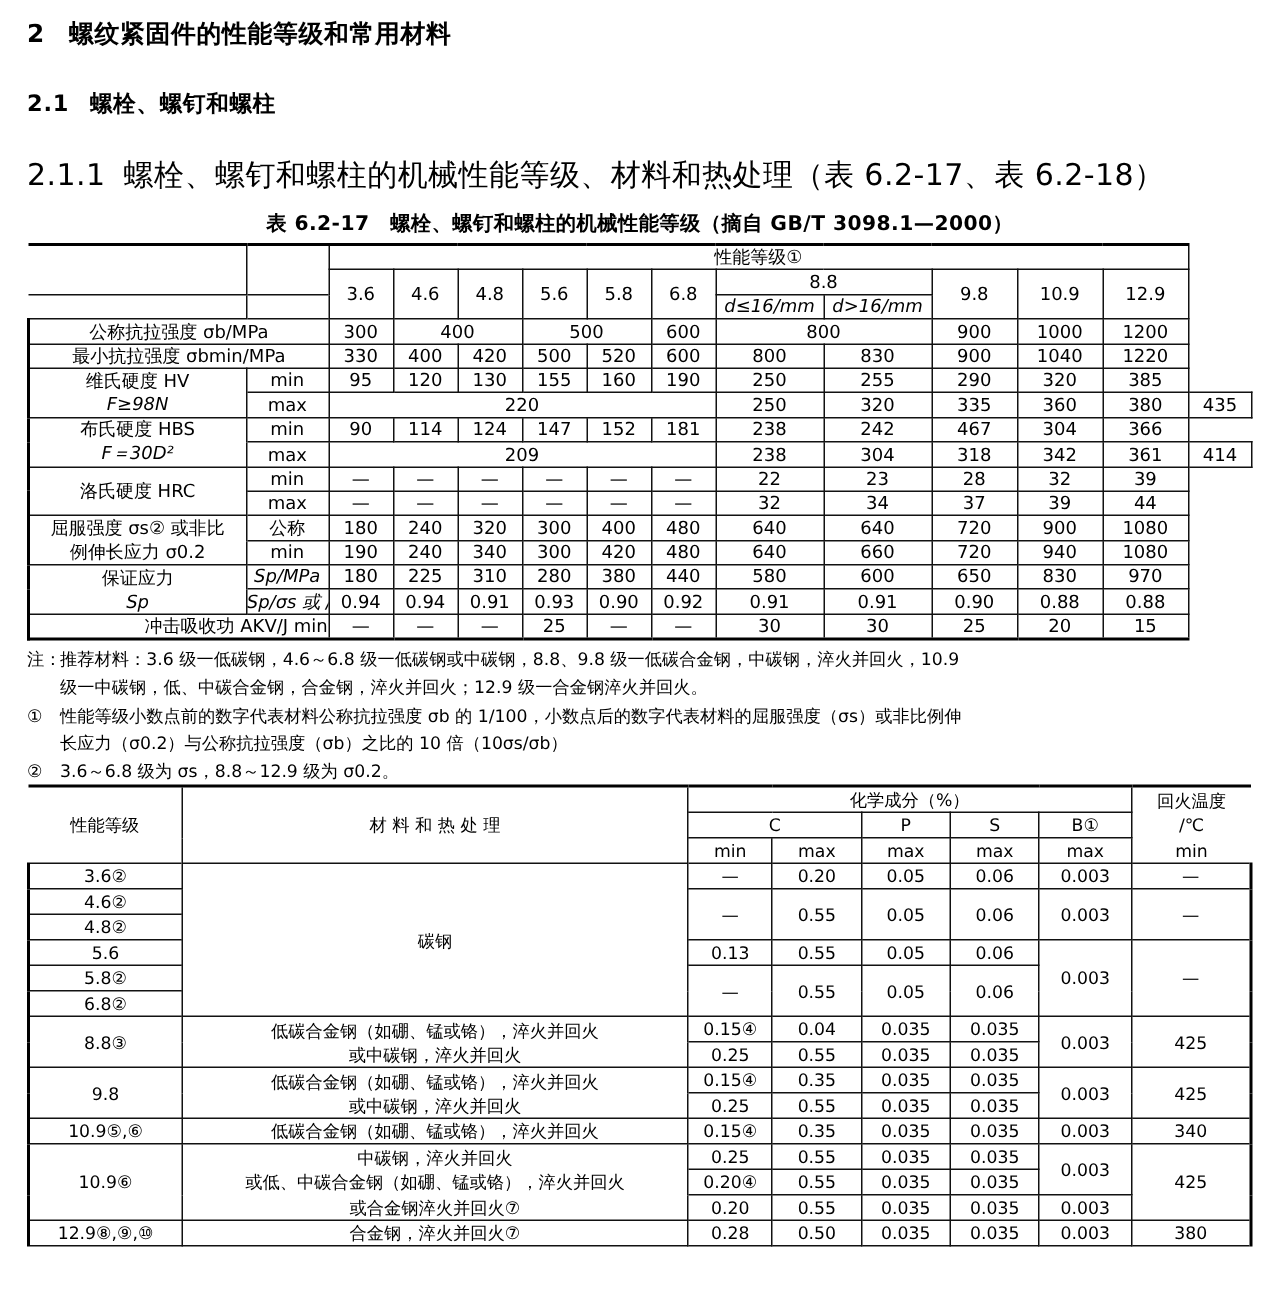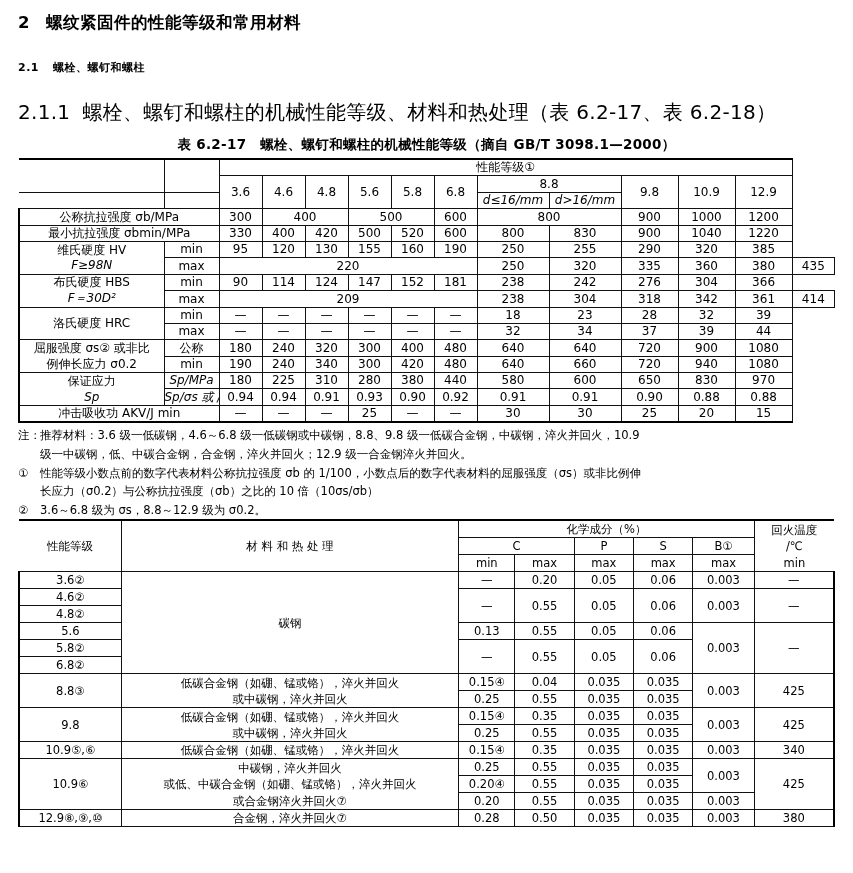--- a/index.html
+++ b/index.html
@@ -26,21 +26,21 @@
   
   .h-chapter {
     font-size: 16.5px;
     font-weight: bold;
     margin: 12px 0 0 18px;
     letter-spacing: .5px;
   }
   .h-chapter .num { margin-right: 16px; }
 
   .h-section {
-    font-size: 11px;
+    font-size: 15px;
     font-weight: bold;
     margin: 26px 0 0 18px;
     letter-spacing: .5px;
   }
   .h-section .num { margin-right: 14px; }
 
   .h-sub {
     font-size: 20px;
     font-weight: normal;
     margin: 24px 0 0 18px;
@@ -235,21 +235,21 @@
       <td class="t1-rowlabel thick-left noborder-b">布氏硬度 HBS</td>
       <td class="t1-mm">min</td>
       <td>90</td>
       <td>114</td>
       <td>124</td>
       <td>147</td>
       <td>152</td>
       <td>181</td>
       <td>238</td>
       <td>242</td>
-      <td>276</td>
+      <td>467</td>
       <td>304</td>
       <td>366</td>
     </tr>
     <tr>
       <td class="t1-rowlabel thick-left noborder-t it">F＝30D²</td>
       <td class="t1-mm">max</td>
       <td colspan="6">209</td>
       <td>238</td>
       <td>304</td>
       <td>318</td>
@@ -260,21 +260,21 @@
 
     <tr>
       <td class="t1-rowlabel thick-left noborder-b" rowspan="2">洛氏硬度 HRC</td>
       <td class="t1-mm">min</td>
       <td>—</td>
       <td>—</td>
       <td>—</td>
       <td>—</td>
       <td>—</td>
       <td>—</td>
-      <td>18</td>
+      <td>22</td>
       <td>23</td>
       <td>28</td>
       <td>32</td>
       <td>39</td>
     </tr>
     <tr>
       <td class="t1-mm">max</td>
       <td>—</td>
       <td>—</td>
       <td>—</td>
@@ -344,21 +344,21 @@
       <td>0.90</td>
       <td>0.92</td>
       <td>0.91</td>
       <td>0.91</td>
       <td>0.90</td>
       <td>0.88</td>
       <td>0.88</td>
     </tr>
 
     <tr>
-      <td class="t1-rowlabel thick-left thick-bottom" colspan="2" style="text-align:center">冲击吸收功 AKV/J min</td>
+      <td class="t1-rowlabel thick-left thick-bottom" colspan="2" style="text-align:right">冲击吸收功 AKV/J min</td>
       <td class="thick-bottom">—</td>
       <td class="thick-bottom">—</td>
       <td class="thick-bottom">—</td>
       <td class="thick-bottom">25</td>
       <td class="thick-bottom">—</td>
       <td class="thick-bottom">—</td>
       <td class="thick-bottom">30</td>
       <td class="thick-bottom">30</td>
       <td class="thick-bottom">25</td>
       <td class="thick-bottom">20</td>

